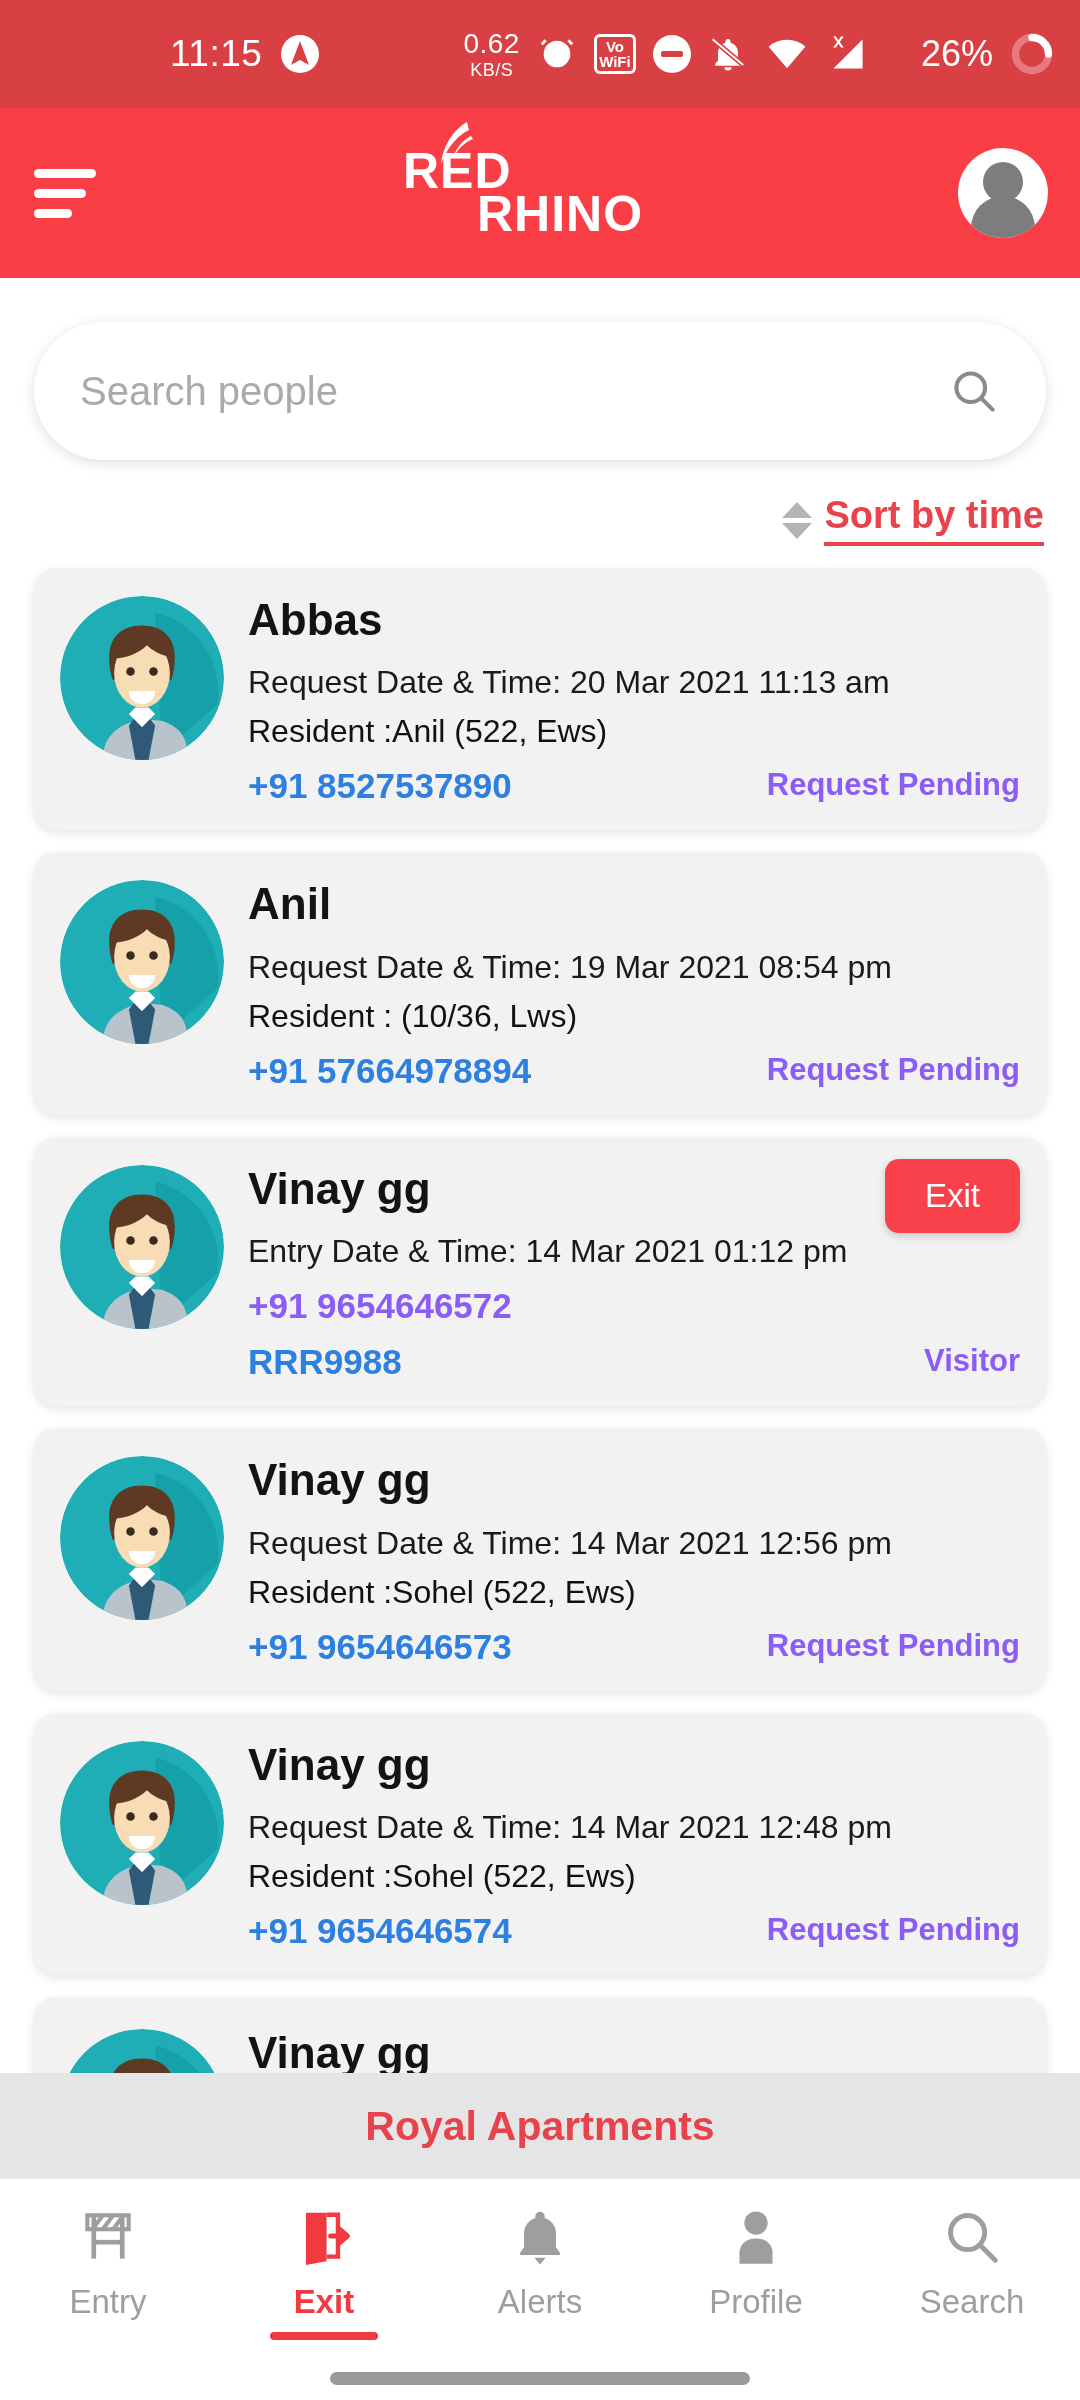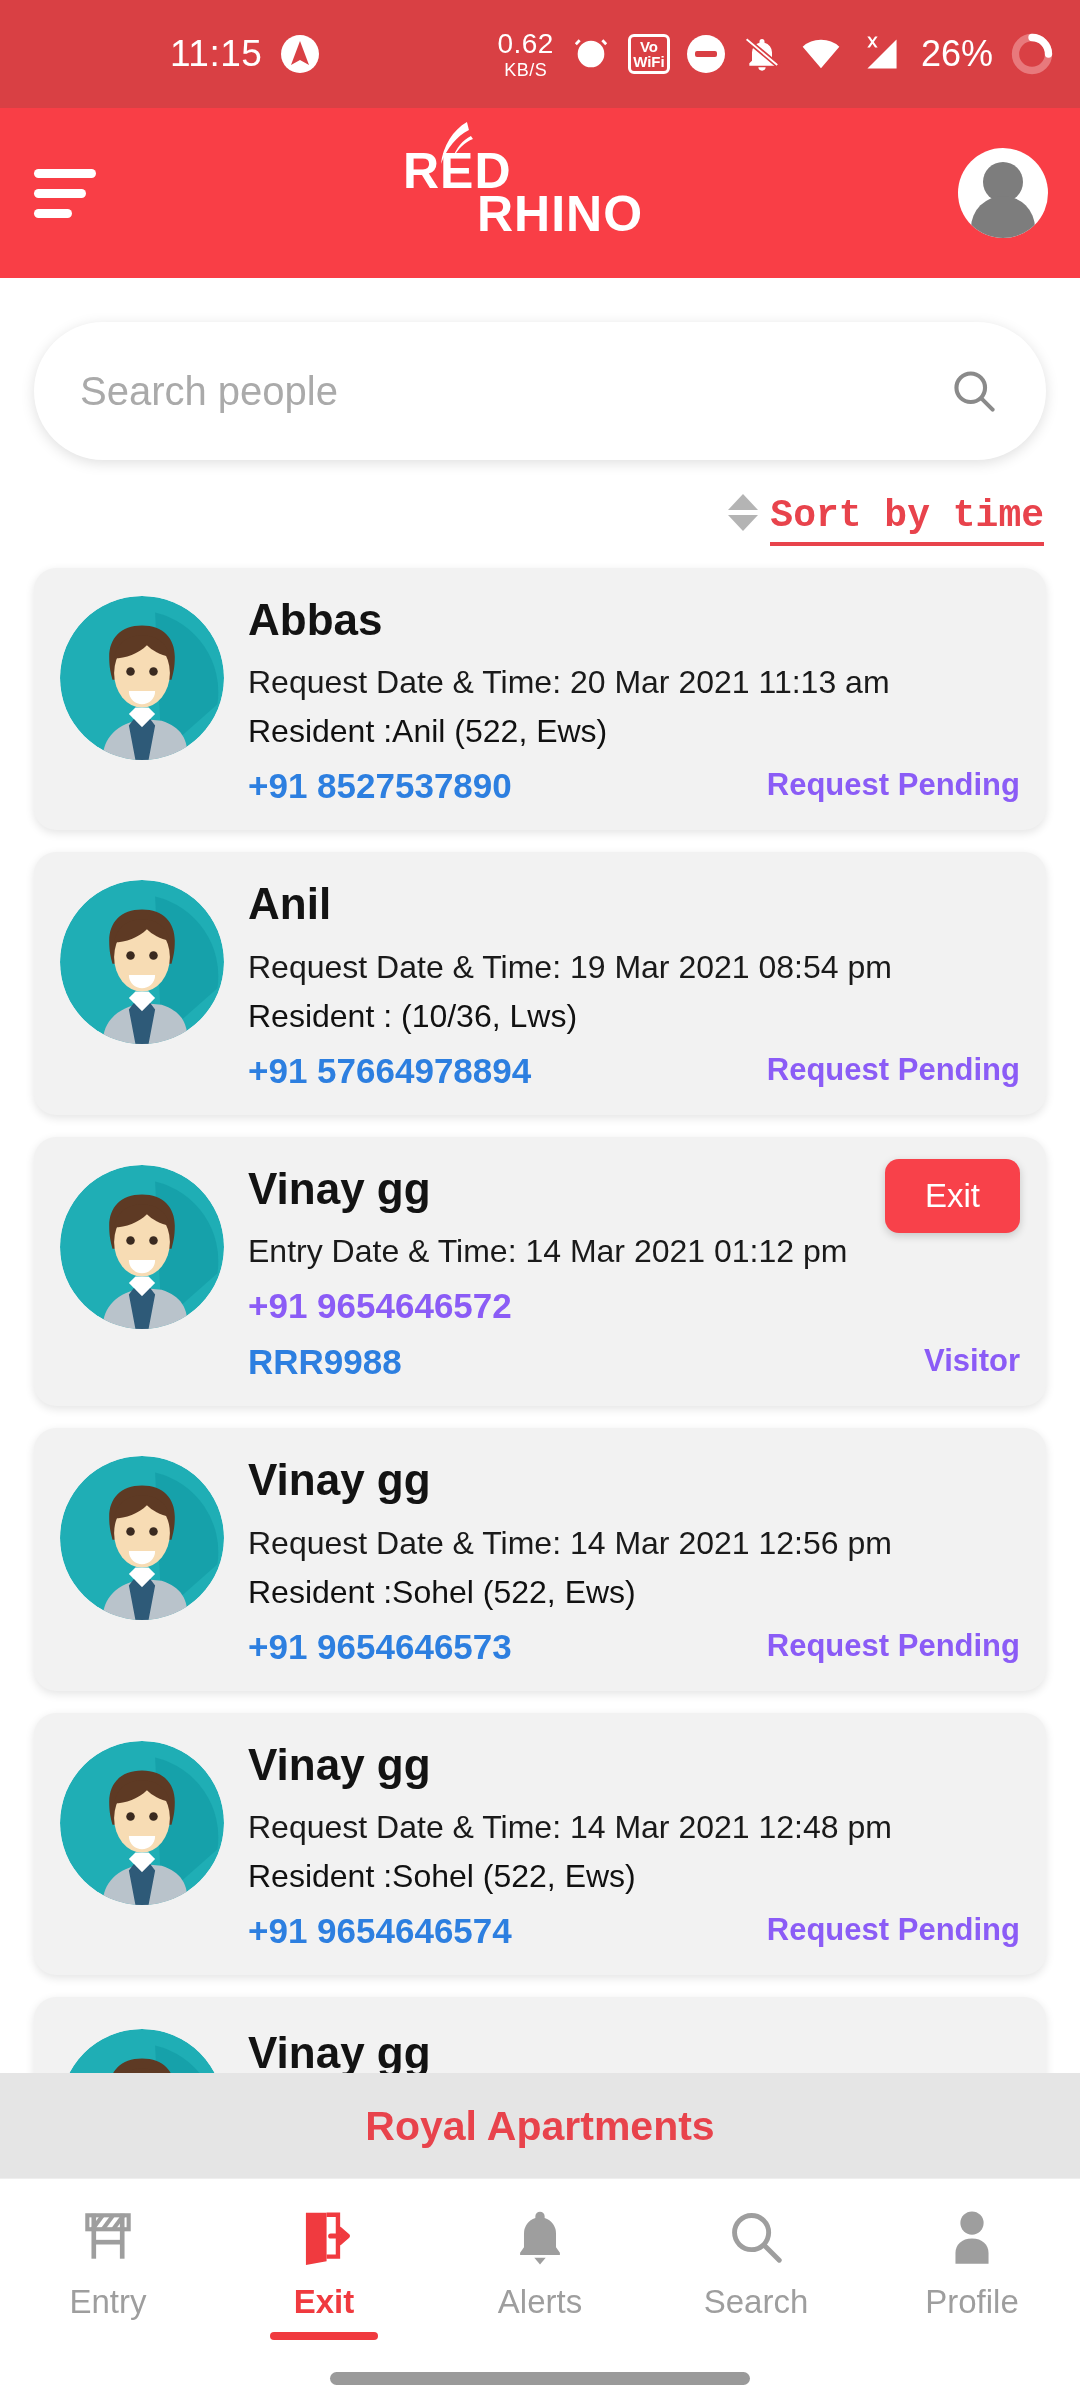--- a/index.html
+++ b/index.html
@@ -16,21 +16,21 @@
     display:flex; align-items:center; padding:0 22px;
     font-size:34px; letter-spacing:.5px;
   }
   .sb-left{ display:flex; align-items:center; gap:18px; flex:0 0 auto; margin-left:148px;}
   .sb-clock{ font-size:37px; font-weight:400; }
   .sb-mid{ flex:1 1 auto; }
   .sb-right{ display:flex; align-items:center; gap:17px; margin-right:4px;}
   .sb-rate{ display:flex; flex-direction:column; align-items:center; line-height:1; }
   .sb-rate .n{ font-size:28px; }
   .sb-rate .u{ font-size:18px; margin-top:3px; }
-  .sb-pct{ font-size:36px; letter-spacing:0px; }
+  .sb-pct{ font-size:36px; letter-spacing:0px;margin-left:34px; }
   .icn{ display:inline-flex; align-items:center; justify-content:center; }
   .vowifi{
     border:3px solid #fff; border-radius:6px; width:42px; height:40px;
     display:flex; flex-direction:column; align-items:center; justify-content:center;
     font-size:15px; font-weight:bold; line-height:1.02; letter-spacing:0;
   }
   .dnd{ width:38px; height:38px; border-radius:50%; background:#fff; position:relative; }
   .dnd:after{ content:""; position:absolute; left:8px; top:16px; width:22px; height:6px; background:#D94044; border-radius:2px;}
 
   
@@ -67,21 +67,21 @@
     display:flex; align-items:center; padding:0 46px;
   }
   .searchbar input{
     flex:1; border:none; outline:none; font-size:40px; color:#333;
     font-family:"Liberation Sans", sans-serif; background:transparent;
   }
   .searchbar input::placeholder{ color:#aaaaaa; }
   .mag{ width:52px; height:52px; }
 
   
-  .sortrow{ display:flex; justify-content:flex-end; padding:34px 36px 0; gap:12px;font-family:Liberation Mono, monospace;}
+  .sortrow{ display:flex; justify-content:flex-end; align-items:center; padding:34px 36px 0; gap:12px;}
   .sort-arrows{ display:flex; flex-direction:column; gap:5px; }
   .sort-arrows .up{ width:0;height:0;border-left:15px solid transparent;border-right:15px solid transparent;border-bottom:16px solid #b4b4b4;}
   .sort-arrows .dn{ width:0;height:0;border-left:15px solid transparent;border-right:15px solid transparent;border-top:16px solid #b4b4b4;}
   .sort-label{
     font-size:38px; font-weight:bold; color:#E8434C;
     border-bottom:4px solid #E8434C; padding-bottom:5px;
   }
 
   
   .list{ padding:22px 34px 0; display:flex; flex-direction:column; gap:22px; }
@@ -411,35 +411,35 @@
           <span class="navicon">
             <svg width="62" height="62" viewBox="0 0 24 24" fill="#9e9e9e">
               <path d="M12 2.2a1.8 1.8 0 00-1.8 1.8v.6A6.3 6.3 0 005.8 10.8V16l-1.5 2.1v.9h15.4v-.9L18.2 16v-5.2a6.3 6.3 0 00-4.4-6.2V4A1.8 1.8 0 0012 2.2z"></path>
               <path d="M9.8 20h4.4L12 22.6z"></path>
             </svg>
           </span>
           <span class="navlabel">Alerts</span>
         </div>
         <div class="navitem">
           <span class="navicon">
+            <svg width="62" height="62" viewBox="0 0 24 24" fill="#9e9e9e">
+              <circle cx="12" cy="6.6" r="4.5"></circle>
+              <path d="M12 12.6c-4 0-6.4 2.4-6.4 5.6v4.2h12.8v-4.2c0-3.2-2.4-5.6-6.4-5.6z"></path>
+            </svg>
+          </span>
+          <span class="navlabel">Profile</span>
+        </div>
+        <div class="navitem">
+          <span class="navicon">
             <svg width="62" height="62" viewBox="0 0 24 24" fill="none" stroke="#9e9e9e" stroke-width="1.9">
               <circle cx="10.3" cy="10.3" r="6.6"></circle>
               <line x1="15.2" y1="15.2" x2="21" y2="21" stroke-linecap="round"></line>
             </svg>
           </span>
           <span class="navlabel">Search</span>
         </div>
-        <div class="navitem">
-          <span class="navicon">
-            <svg width="62" height="62" viewBox="0 0 24 24" fill="#9e9e9e">
-              <circle cx="12" cy="6.6" r="4.5"></circle>
-              <path d="M12 12.6c-4 0-6.4 2.4-6.4 5.6v4.2h12.8v-4.2c0-3.2-2.4-5.6-6.4-5.6z"></path>
-            </svg>
-          </span>
-          <span class="navlabel">Profile</span>
-        </div>
       </div>
     <div class="gesture">
         <i></i>
       </div>
   </div>
 
 </div>
 
 </body></html>

